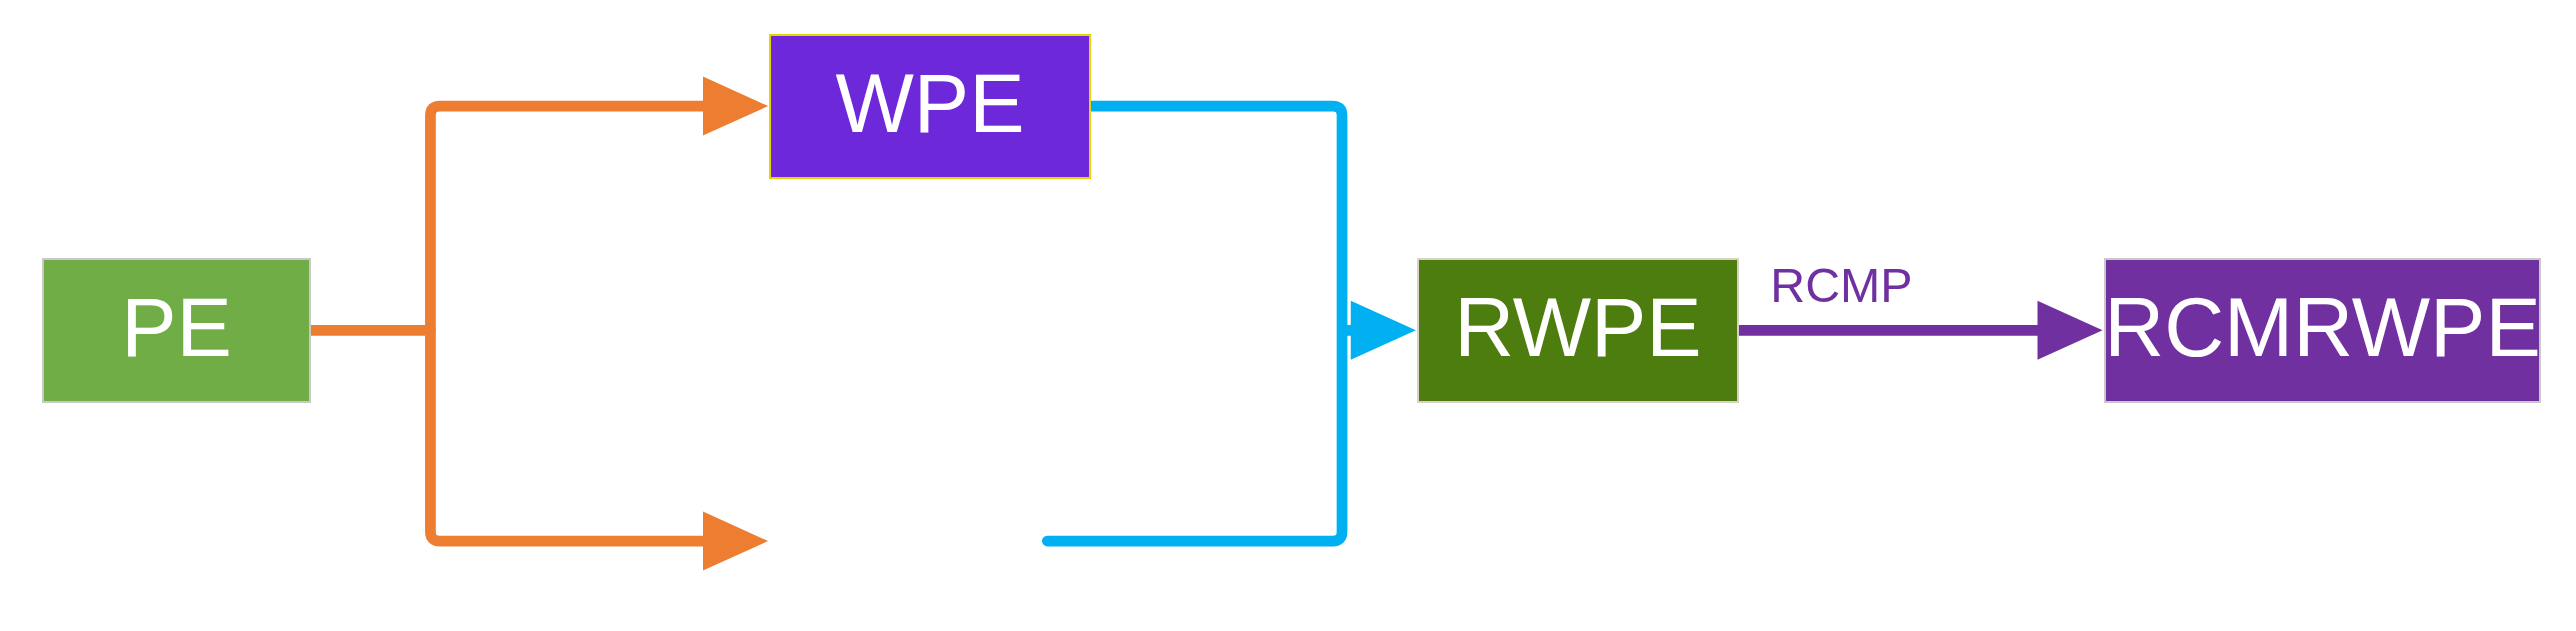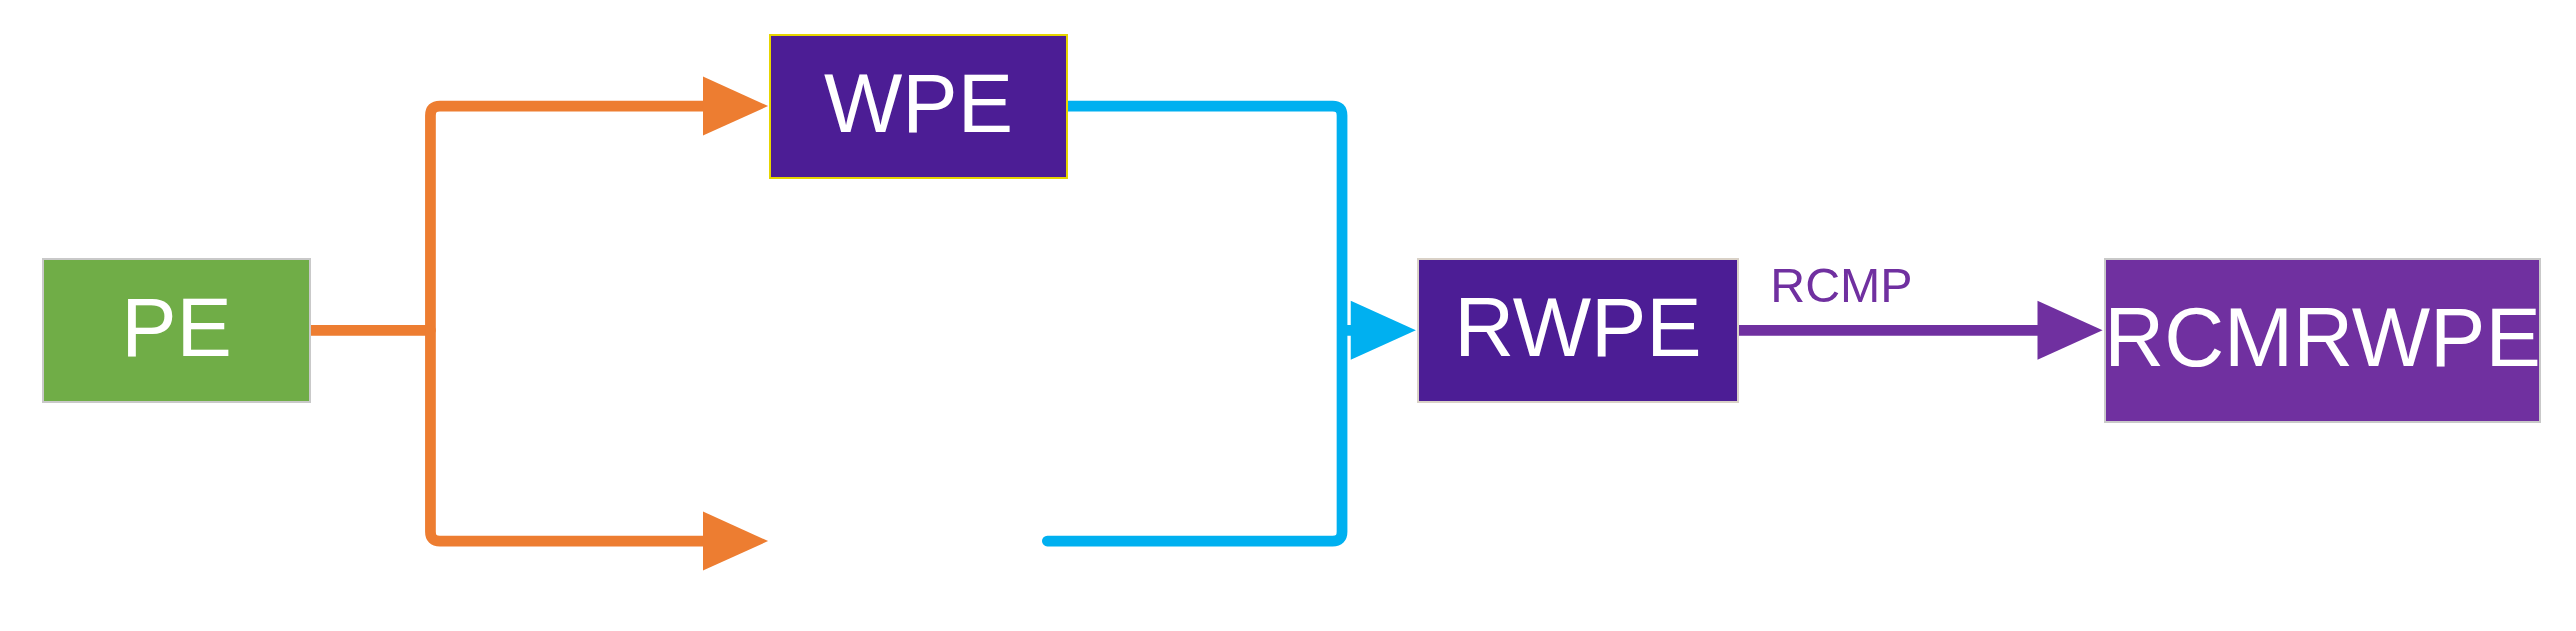--- a/index.html
+++ b/index.html
@@ -74,27 +74,27 @@
       <path d="M2514 492 L3043 492" stroke="#7030A0"></path>
       <polygon points="3131,492 3034,448 3034,536" fill="#7030A0"></polygon>
       <text class="edge-label" x="2742" y="450" fill="#7030A0">RCMP</text>
     </g>
   </svg>
 
   <div class="node" style="left: 42px; top: 258px; width: 269px; height: 145px; background: rgb(112, 173, 71); border-color: rgb(201, 201, 201);">
     <span class="node-label" style="color: rgb(255, 255, 255);">PE</span>
   </div>
 
-  <div class="node" style="left: 769px; top: 34px; width: 299px; height: 145px; background: #4c1d95; border-color: rgb(230, 213, 0);">
+  <div class="node" style="left: 769px; top: 34px; width: 322px; height: 145px; background: #6d28d9; border-color: rgb(230, 213, 0);">
     <span class="node-label" style="color: rgb(255, 255, 255);">WPE</span>
   </div>
 
 
-  <div class="node" style="left: 1417px; top: 258px; width: 322px; height: 145px; background: #4c1d95; border-color: rgb(217, 209, 199);">
+  <div class="node" style="left: 1417px; top: 258px; width: 322px; height: 145px; background: #4d7c0f; border-color: rgb(217, 209, 199);">
     <span class="node-label" style="color: rgb(255, 255, 255);">RWPE</span>
   </div>
 
-  <div class="node" style="left: 2104px; top: 258px; width: 437px; height: 165px; background: rgb(112, 48, 160); border-color: rgb(201, 201, 201);">
+  <div class="node" style="left: 2104px; top: 258px; width: 437px; height: 145px; background: rgb(112, 48, 160); border-color: rgb(201, 201, 201);">
     <span class="node-label" style="color: rgb(255, 255, 255);">RCMRWPE</span>
   </div>
 
 </div>
 
 
 </body></html>

